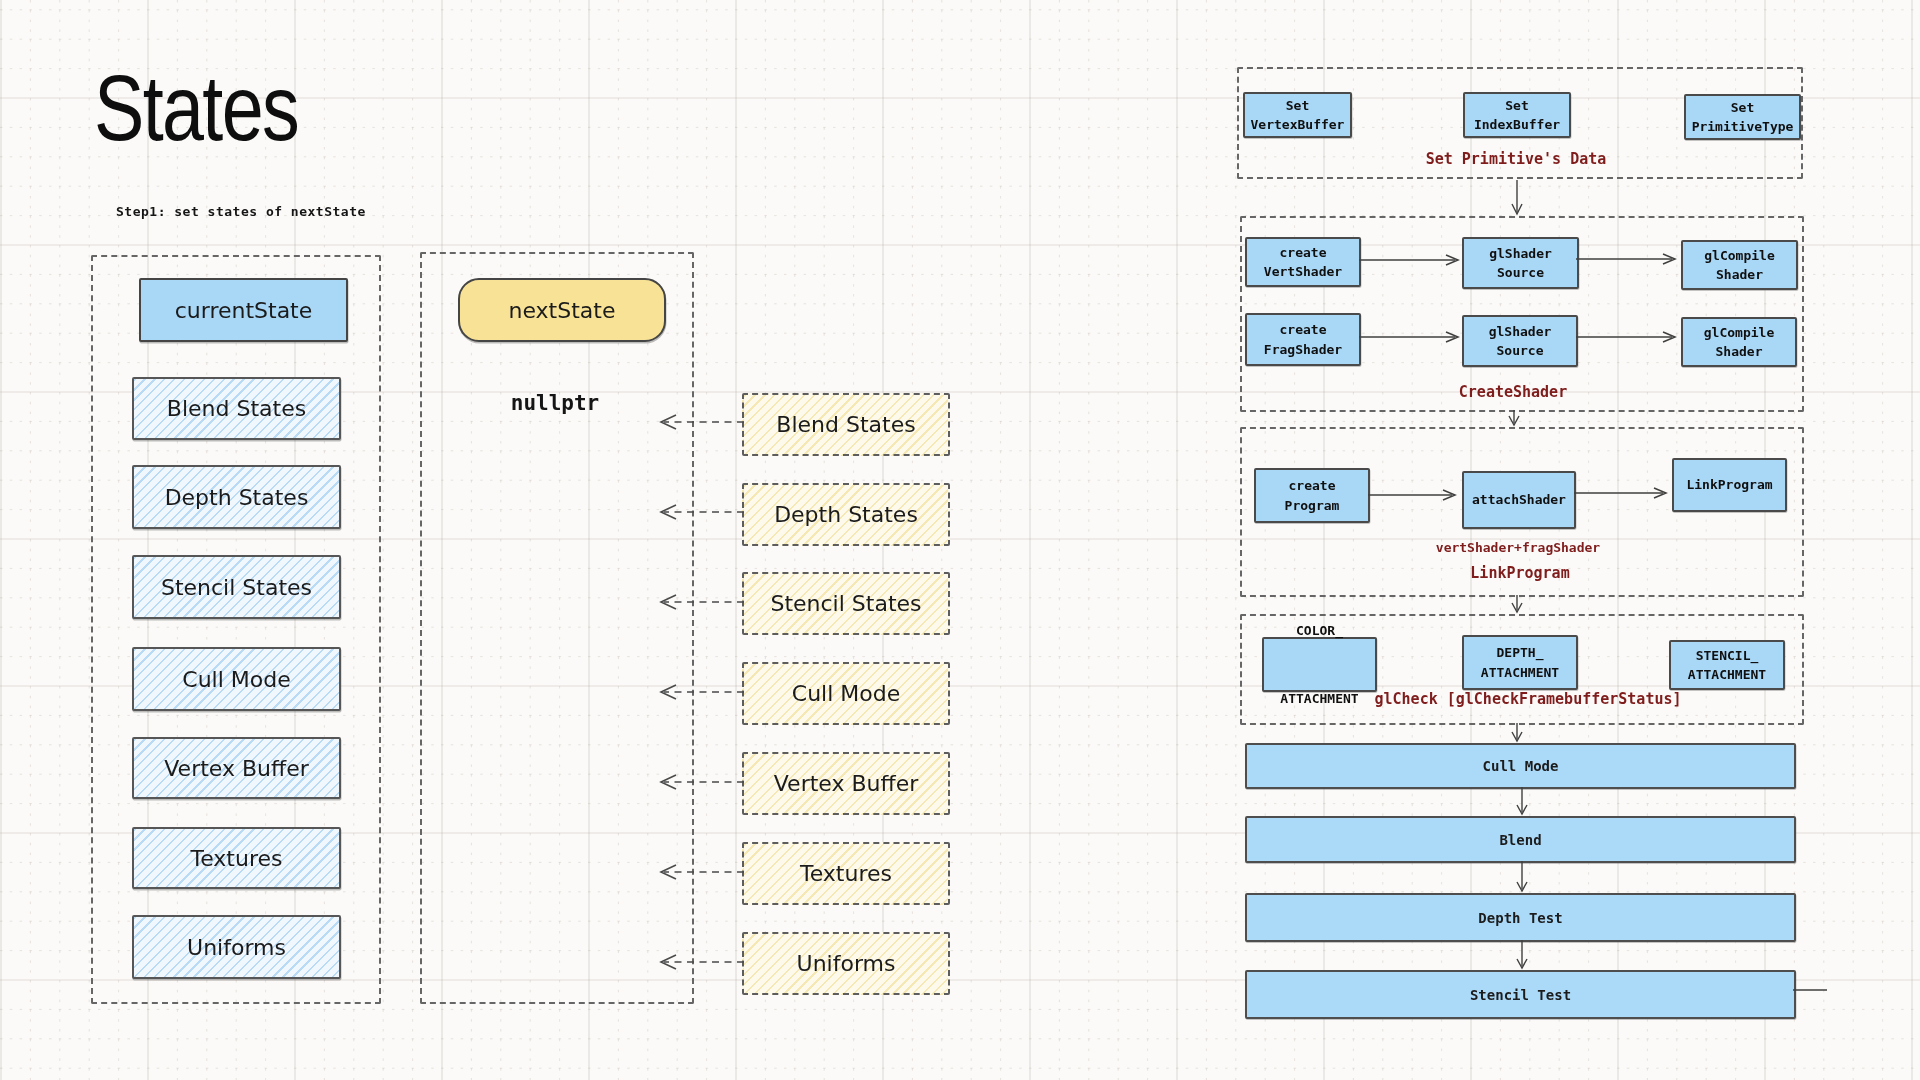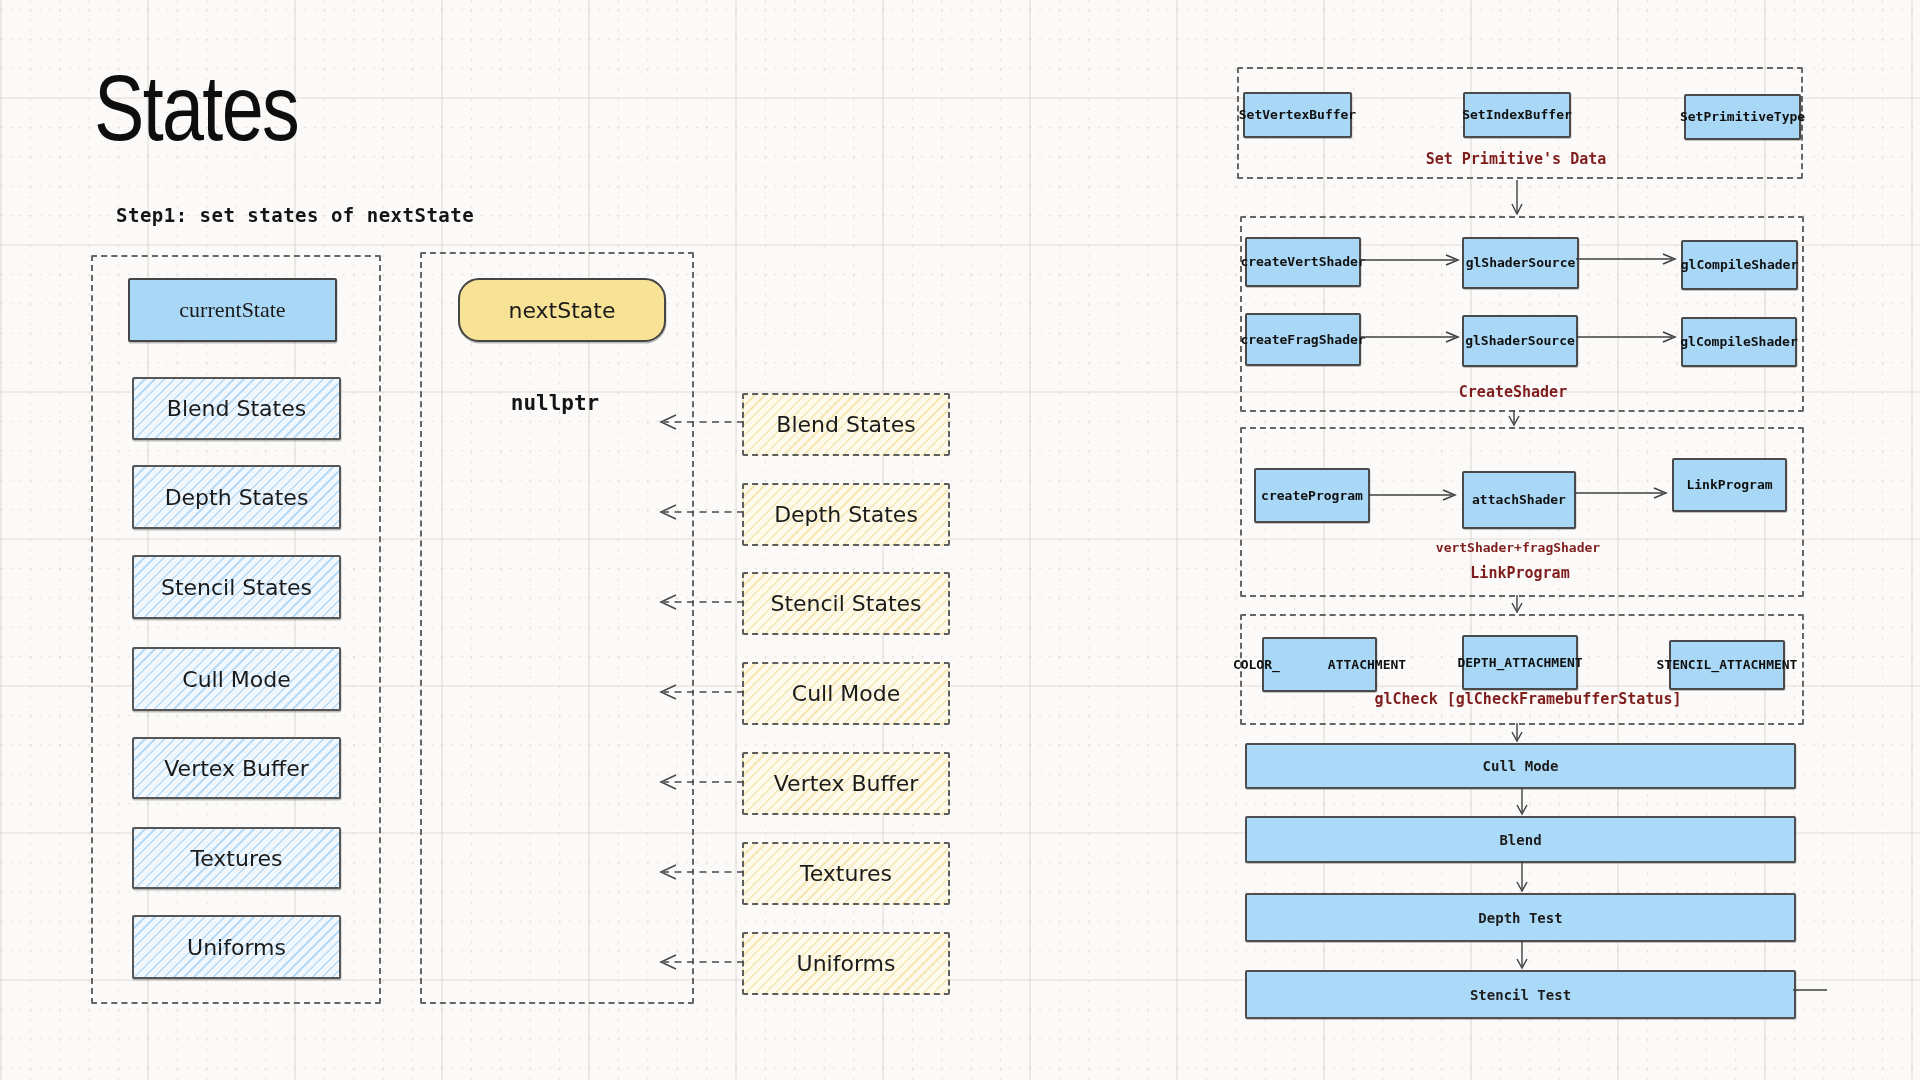--- a/index.html
+++ b/index.html
@@ -14,21 +14,21 @@
   }
   #connector-svg{pointer-events:none;}
   .abs{position:absolute;}
   .page-title{
     font-family:"Liberation Sans", sans-serif;
     font-size:92px;font-weight:400;color:#0e0e0e;
     transform:scaleX(0.82);transform-origin:left top;
     letter-spacing:-2px;white-space:nowrap;
   }
   .code{font-family:"DejaVu Sans Mono", monospace;font-weight:bold;color:#151515;}
-  .step-note{font-size:19px;letter-spacing:0.5px;}
+  .step-note{font-size:13px;letter-spacing:0.5px;}
   .dashed-panel{border:2px dashed #666;border-radius:2px;}
   .sbox{
     display:flex;align-items:center;justify-content:center;
     font-size:22px;color:#1b1b1b;
     border:2px solid #454545;border-radius:2px;
     box-shadow:0.5px 1.5px 0 rgba(70,70,70,0.35);
   }
   .blue-solid{background:#a9d7f6;}
   .yellow-solid{background:#f8e295;}
   .hatch-blue{
@@ -37,21 +37,21 @@
       #f0f7fd;
     border-color:#565656;
   }
   .hatch-yellow{
     background:
       repeating-linear-gradient(135deg, rgba(238,213,125,0.5) 0 1.6px, rgba(255,255,255,0) 1.6px 7px),
       #fdfaeb;
   }
   .ybox{border:2px dashed #5d5d5d;box-shadow:none;}
   .pbox{
-    display:flex;flex-direction:row;align-items:center;justify-content:center;
+    display:flex;flex-direction:column;align-items:center;justify-content:center;
     background:#a9d7f6;border:2px solid #4a4a4a;border-radius:2px;
     font-family:"DejaVu Sans Mono", monospace;font-weight:bold;
     font-size:13px;line-height:1.5;color:#101010;text-align:center;
     box-shadow:0.5px 1px 0 rgba(70,70,70,0.3);
   }
   .bar{
     left:1245px;width:547px;
     background:#abd9f8;border:2px solid #4e4e4e;border-radius:2px;
     display:flex;align-items:center;justify-content:center;
     font-family:"DejaVu Sans Mono", monospace;font-weight:bold;font-size:14px;
@@ -172,21 +172,21 @@
     <line x1="0" y1="1038.7999999999995" x2="1920" y2="1038.7999999999995" stroke="rgba(175,160,145,0.26)" stroke-width="1" stroke-dasharray="2.5 7.3"></line>
     <line x1="0" y1="1068.1999999999996" x2="1920" y2="1068.1999999999996" stroke="rgba(175,160,145,0.26)" stroke-width="1" stroke-dasharray="2.5 7.3"></line>
   </svg>
 
 <div class="abs page-title" style="left:94px;top:56px;">States</div>
 
 <div class="abs code step-note" style="left:116px;top:204px;">Step1: set states of nextState</div>
 
 <div class="abs dashed-panel" style="left:91px;top:255px;width:286px;height:745px;"></div>
 
-<div class="abs sbox blue-solid" style="left:128px;top:278px;width:205px;height:60px;font-family:Liberation Serif, serif;">currentState</div>
+<div class="abs sbox blue-solid" style="left:139px;top:278px;width:205px;height:60px;">currentState</div>
 
 <div class="abs sbox hatch-blue" style="left:132px;top:377px;width:205px;height:59px;">Blend States</div>
 <div class="abs sbox hatch-blue" style="left:132px;top:465px;width:205px;height:60px;">Depth States</div>
 <div class="abs sbox hatch-blue" style="left:132px;top:555px;width:205px;height:60px;">Stencil States</div>
 <div class="abs sbox hatch-blue" style="left:132px;top:647px;width:205px;height:60px;">Cull Mode</div>
 <div class="abs sbox hatch-blue" style="left:132px;top:737px;width:205px;height:58px;">Vertex Buffer</div>
 <div class="abs sbox hatch-blue" style="left:132px;top:827px;width:205px;height:58px;">Textures</div>
 <div class="abs sbox hatch-blue" style="left:132px;top:915px;width:205px;height:60px;">Uniforms</div>
 
 <div class="abs dashed-panel" style="left:420px;top:252px;width:270px;height:748px;"></div>

